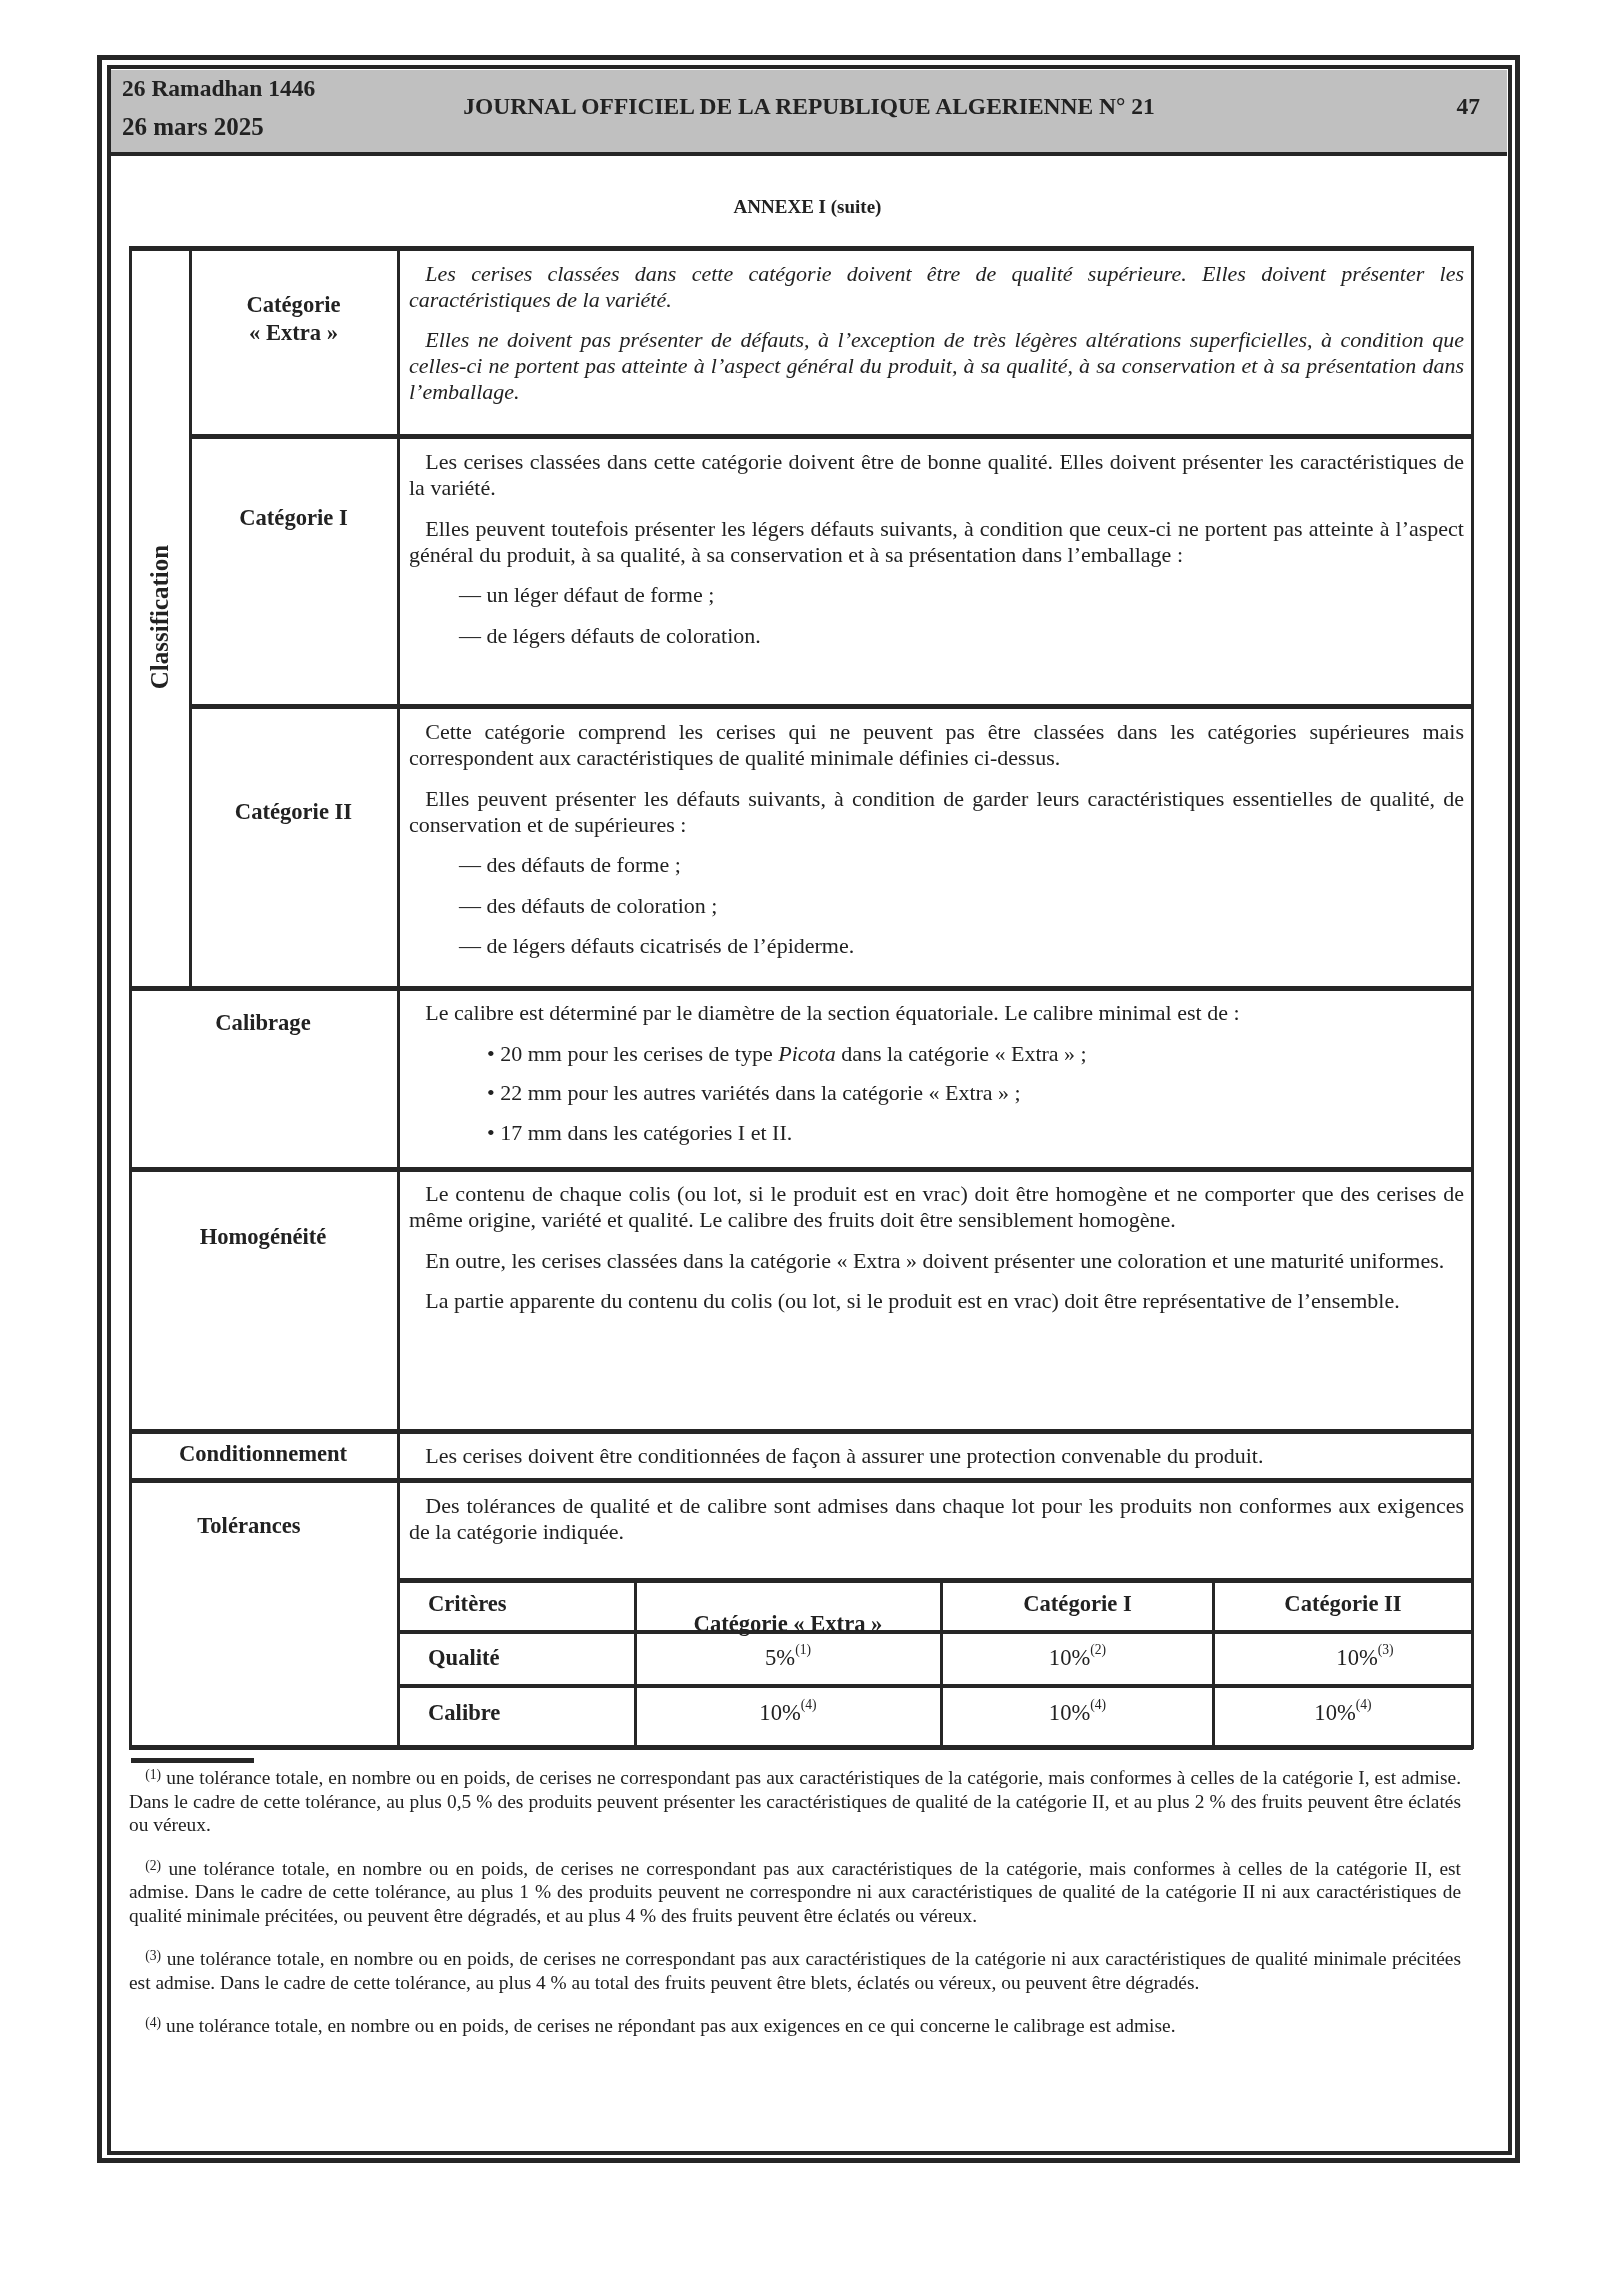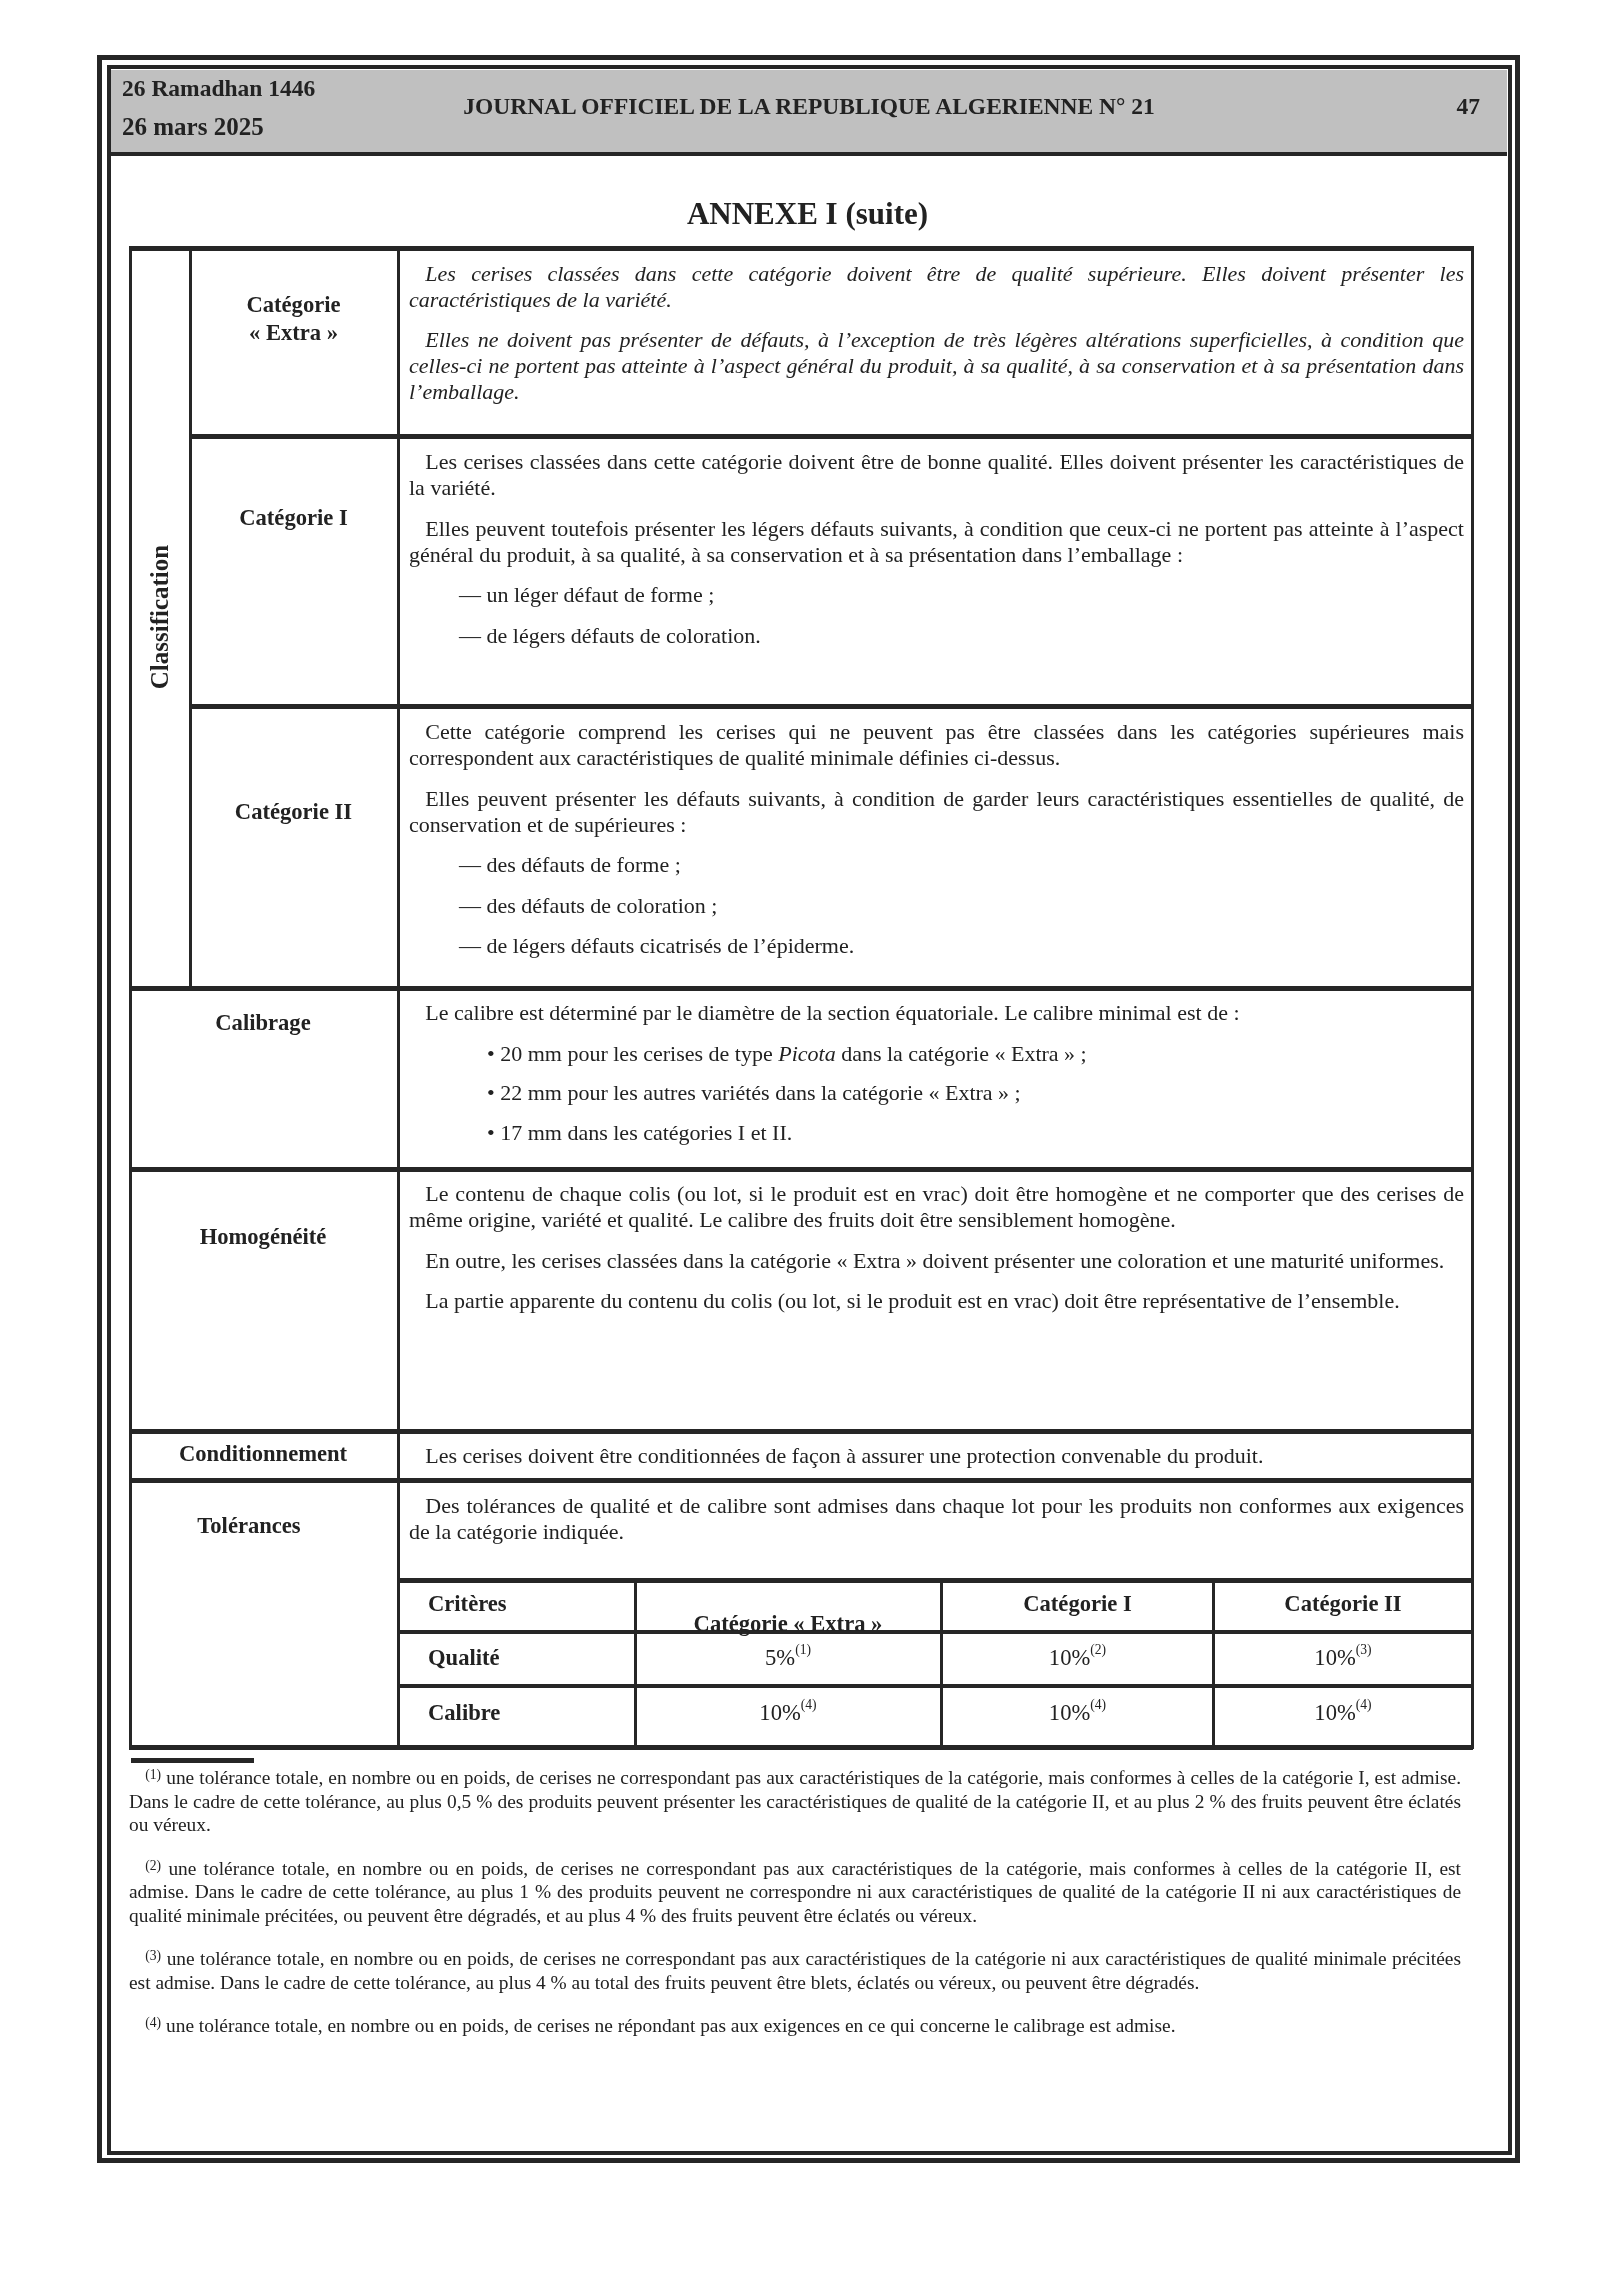--- a/index.html
+++ b/index.html
@@ -11,21 +11,21 @@
                  border:4.5px solid #262626; box-sizing:border-box; }
   .header { position:absolute; left:111px; top:70px; width:1396px; height:82px;
             background:#c0c0c0; border-bottom:4.5px solid #262626; box-sizing:content-box; }
   .hdr-date1 { position:absolute; left:11px; top:5.4px; font-size:23.5px; font-weight:bold; }
   .hdr-date2 { position:absolute; left:11px; top:43px; font-size:25px; font-weight:bold; }
   .hdr-title { position:absolute; left:0; right:0; top:22.6px; text-align:center;
                font-size:23.5px; font-weight:bold; }
   .hdr-page { position:absolute; right:27px; top:22.6px; font-size:23.5px; font-weight:bold; }
 
   .annex-title { position:absolute; left:0; width:1615px; top:196px; text-align:center;
-                 font-size:31px; font-weight:bold; }
+                 font-size:19px; font-weight:bold; }
 
   .tbl { position:absolute; left:129px; top:246px; width:1344px; height:1503px; }
   .b { position:absolute; background:#262626; }
   .cell-label { position:absolute; text-align:center; font-weight:bold; font-size:22.6px; line-height:28px; }
   .cell-text { position:absolute; font-size:22px; line-height:26px; text-align:justify; }
   .cell-text p { margin:0 0 14.5px 0; text-indent:16.3px; }
   .cell-text .dash { margin:0 0 14.5px 0; padding-left:50px; text-indent:0; }
   .cell-text .bullet { margin:0 0 13.6px 0; padding-left:78px; text-indent:0; }
   .classif { position:absolute; left:0; top:0; width:61px; height:742px; }
   .classif span { position:absolute; left:50%; top:50%; transform:translate(-50%,-50%) rotate(-90deg);
@@ -136,21 +136,21 @@
     <div class="b" style="left:1083px;top:1332px;width:2.7px;height:171px;"></div>
 
     <div class="ic h" style="left:299px;top:1345px;">Critères</div>
     <div class="ic h c" style="left:507px;top:1345px;width:304px;margin-top:20px;">Catégorie « Extra »</div>
     <div class="ic h c" style="left:814px;top:1345px;width:269px;">Catégorie I</div>
     <div class="ic h c" style="left:1086px;top:1345px;width:256px;">Catégorie II</div>
 
     <div class="ic h" style="left:299px;top:1399px;">Qualité</div>
     <div class="ic c" style="left:507px;top:1399px;width:304px;"><span>5%</span><sup>(1)</sup></div>
     <div class="ic c" style="left:814px;top:1399px;width:269px;"><span>10%</span><sup>(2)</sup></div>
-    <div class="ic c" style="left:1086px;top:1399px;width:256px;"><span>10%</span><sup>(3)</sup></div>
+    <div class="ic c" style="left:1086px;top:1399px;width:300px;"><span>10%</span><sup>(3)</sup></div>
 
     <div class="ic h" style="left:299px;top:1454px;">Calibre</div>
     <div class="ic c" style="left:507px;top:1454px;width:304px;"><span>10%</span><sup>(4)</sup></div>
     <div class="ic c" style="left:814px;top:1454px;width:269px;"><span>10%</span><sup>(4)</sup></div>
     <div class="ic c" style="left:1086px;top:1454px;width:256px;"><span>10%</span><sup>(4)</sup></div>
   </div>
 </div>
 
 <div class="fn-rule"></div>
 

